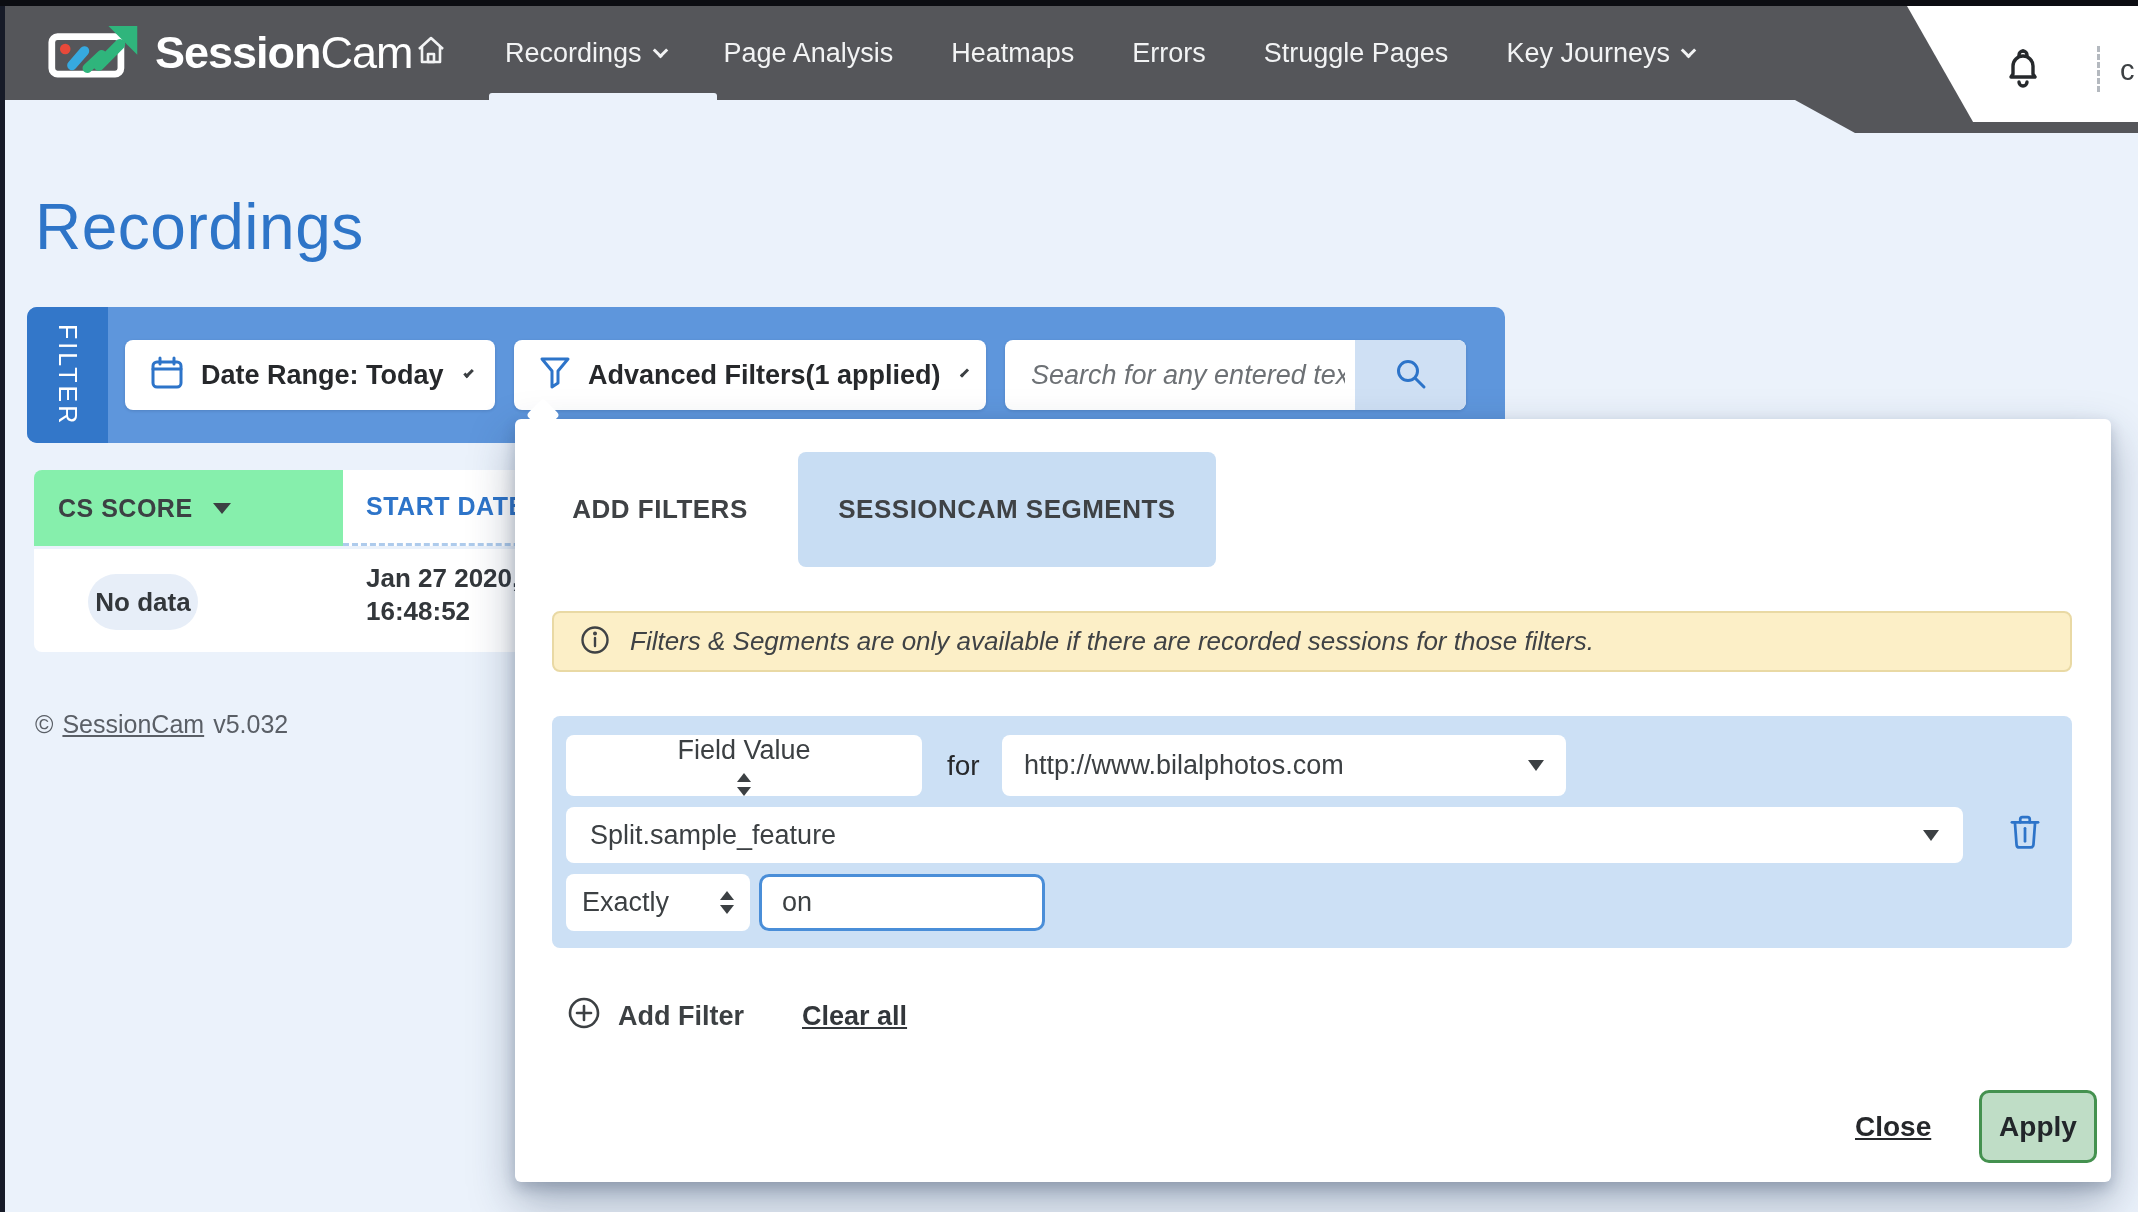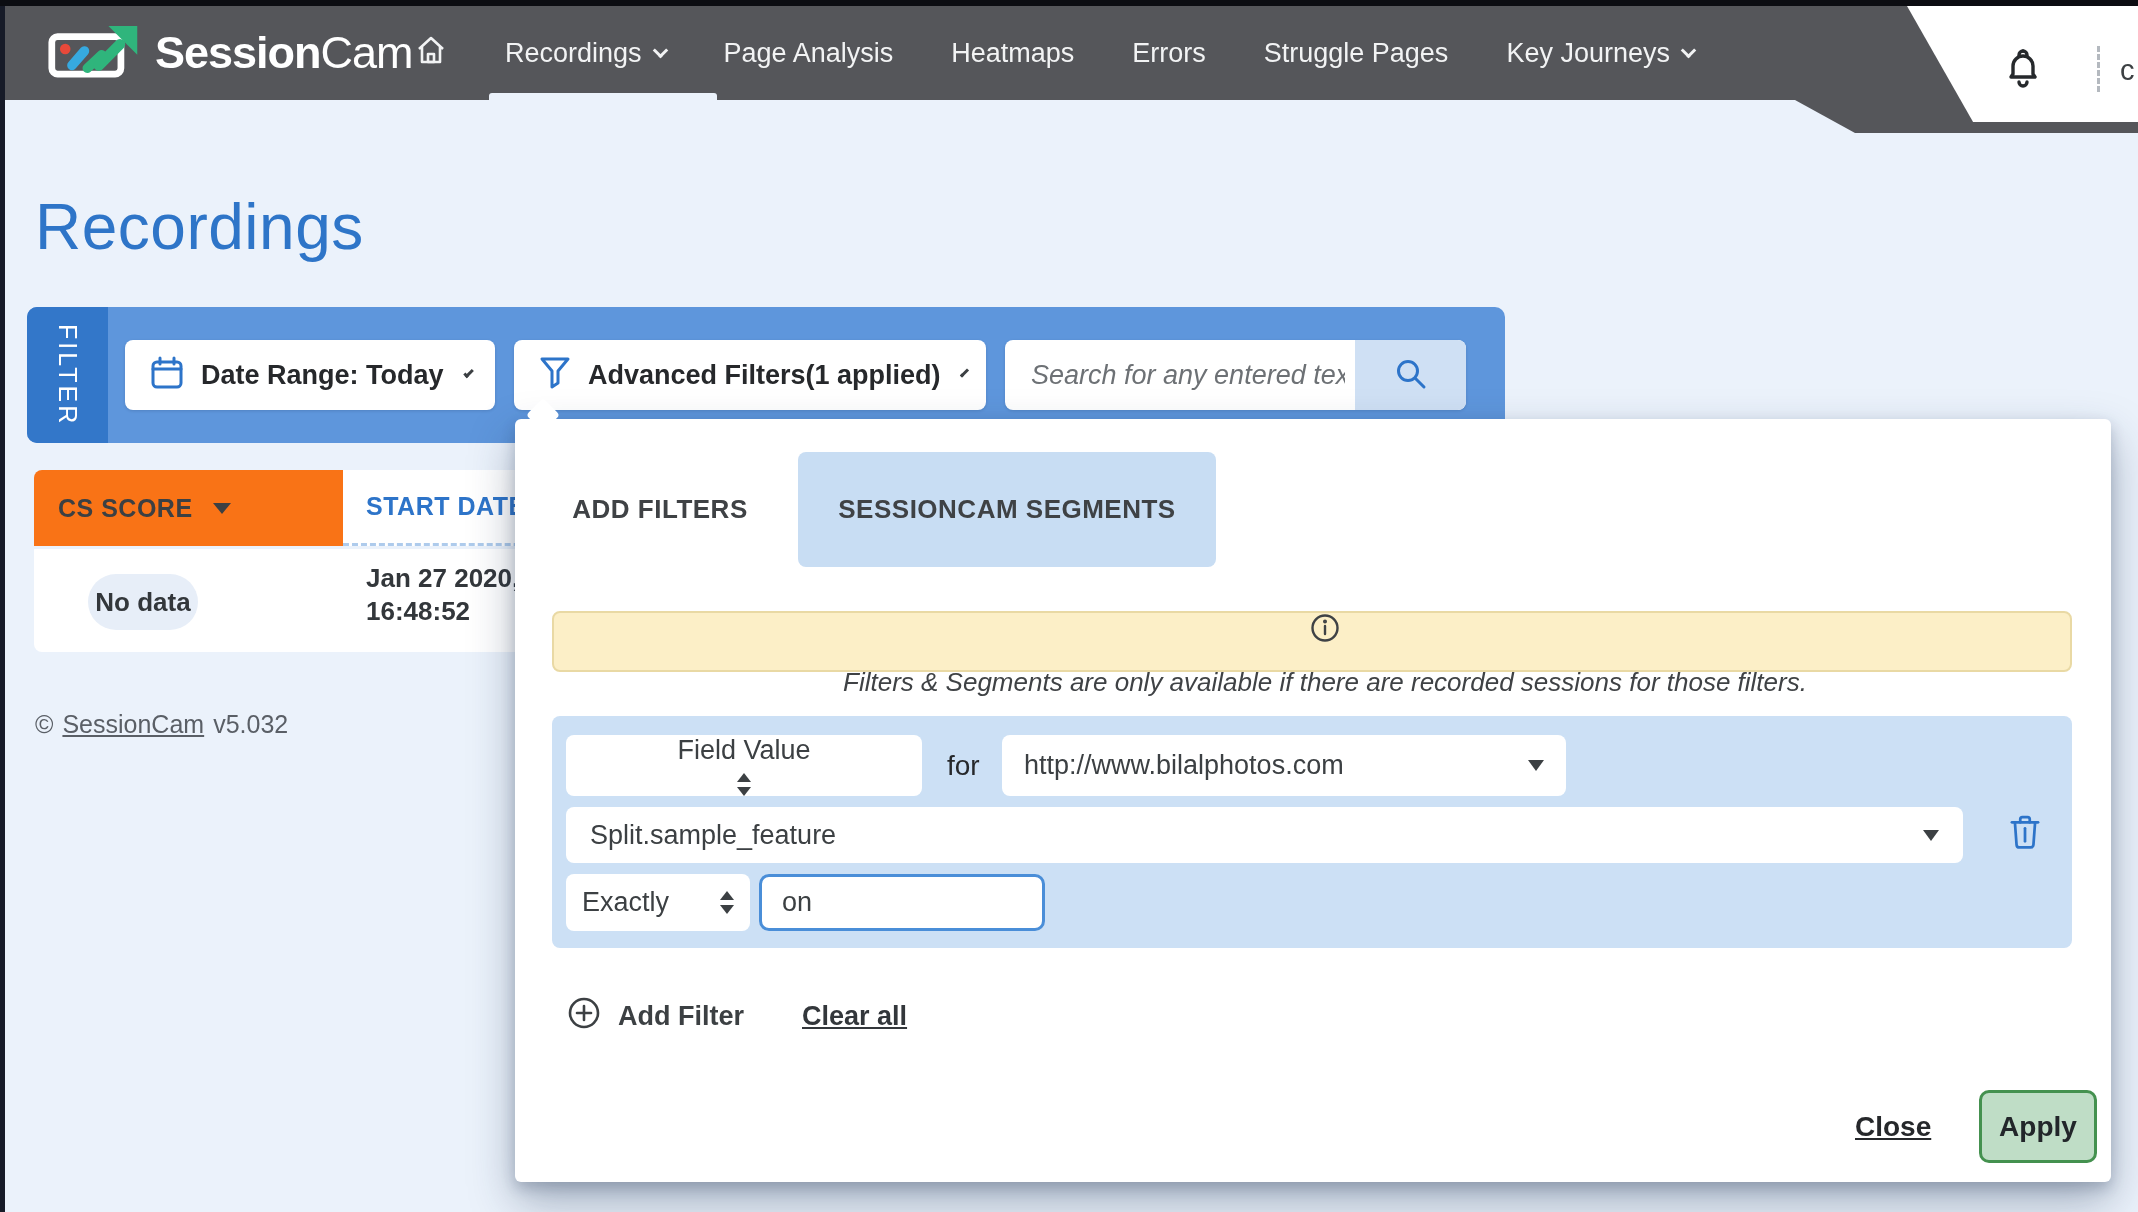--- a/index.html
+++ b/index.html
@@ -50,21 +50,21 @@
   .bar-btn-label { font-size:27px; font-weight:600; color:#26282b; white-space:nowrap; }
   .btn-chevron { width:10px; height:10px; border-right:3px solid #3c4043; border-bottom:3px solid #3c4043; transform:rotate(45deg); margin-top:-5px; margin-left:6px; }
   #date-btn { left:98px; width:370px; }
   #adv-btn  { left:487px; width:472px; }
   #search-box { left:978px; top:33px; width:461px; height:70px; background:#ffffff; border-radius:8px; overflow:hidden; display:flex; box-shadow:0 1px 3px rgba(20,40,70,.18); }
   #search-input { flex:1; border:none; outline:none; padding:0 10px 0 26px; font-size:27px; font-style:italic; color:#3c4043; font-family:"Liberation Sans", sans-serif; background:transparent; min-width:0; }
   #search-input::placeholder { color:#6d7175; opacity:1; }
   #search-btn { width:111px; height:70px; background:#cfe0f4; border:none; border-radius:0 8px 8px 0; display:flex; align-items:center; justify-content:center; cursor:pointer; }
 
   
-  #th-cs { left:34px; top:470px; width:309px; height:76px; background:#f97316; border-radius:8px 0 0 0; display:flex; align-items:center; gap:20px; padding-left:24px; z-index:1; cursor:pointer; }
+  #th-cs { left:34px; top:470px; width:309px; height:76px; background:#86efac; border-radius:8px 0 0 0; display:flex; align-items:center; gap:20px; padding-left:24px; z-index:1; cursor:pointer; }
   #th-cs .th-label { font-size:25px; font-weight:700; color:#3c4043; letter-spacing:0.5px; }
   .tri-down { width:0; height:0; border-left:9px solid transparent; border-right:9px solid transparent; border-top:11px solid #3c4043; }
   #th-sd { left:343px; top:470px; width:500px; height:76px; background:#ffffff; border-bottom:3px dashed #aecbec; display:flex; align-items:center; padding-left:23px; z-index:1; cursor:pointer; }
   #th-sd .th-label { font-size:25px; font-weight:700; color:#2d74c9; letter-spacing:0.5px; }
   #data-row { left:34px; top:549px; width:809px; height:103px; background:#ffffff; border-radius:0 0 0 8px; z-index:1; }
   #no-data-pill { left:54px; top:25px; width:110px; height:56px; background:#e7eef8; border-radius:28px; display:flex; align-items:center; justify-content:center; font-size:26px; font-weight:700; color:#33373b; }
   #row-date { left:332px; top:13px; font-size:26px; font-weight:700; color:#33373b; line-height:33px; white-space:nowrap; }
 
   
   #footer { left:35px; top:710px; font-size:25px; color:#5a5f66; display:flex; gap:9px; align-items:baseline; }
@@ -72,21 +72,21 @@
 
   
   #panel-notch { left:531px; top:403px; width:24px; height:24px; background:#ffffff; transform:rotate(45deg); border-radius:4px; z-index:6; }
   #panel { left:515px; top:419px; width:1596px; height:763px; background:#ffffff; border-radius:6px; z-index:5;
     box-shadow:0 20px 45px rgba(30,50,80,.35), 0 6px 14px rgba(30,50,80,.22); }
   #tab-addfilters { left:30px; top:33px; width:230px; height:115px; display:flex; align-items:center; justify-content:center; cursor:pointer; }
   #tab-addfilters span { font-size:26px; font-weight:700; color:#3f4245; letter-spacing:0.5px; }
   #tab-segments { left:283px; top:33px; width:418px; height:115px; background:#c8ddf3; border-radius:8px; display:flex; align-items:center; justify-content:center; cursor:pointer; }
   #tab-segments span { font-size:26px; font-weight:700; color:#3f4245; letter-spacing:0.5px; }
 
-  #warning { left:37px; top:192px; width:1520px; height:61px; background:#fcefc7; border:2px solid #e9d9a4; border-radius:8px; display:flex; align-items:center; gap:20px; padding-left:26px;flex-direction:column; }
+  #warning { left:37px; top:192px; width:1520px; height:61px; background:#fcefc7; border:2px solid #e9d9a4; border-radius:8px; display:flex; align-items:center; gap:20px; padding-left:26px; }
   #warning .warn-text { font-size:26px; font-style:italic; color:#3f4245; }
 
   #filter-group { left:37px; top:297px; width:1520px; height:232px; background:#cce0f5; border-radius:8px; }
   .sel { background:#ffffff; border-radius:8px; display:flex; align-items:center; justify-content:space-between; cursor:pointer; }
   .sel-label { font-size:27px; color:#3c4043; white-space:nowrap; overflow:hidden; }
   .stepper { display:flex; flex-direction:column; gap:5px; align-items:center; }
   .stepper .up   { width:0; height:0; border-left:7px solid transparent; border-right:7px solid transparent; border-bottom:9px solid #3c4043; }
   .stepper .down { width:0; height:0; border-left:7px solid transparent; border-right:7px solid transparent; border-top:9px solid #3c4043; }
   .sel-arrow { width:0; height:0; border-left:8px solid transparent; border-right:8px solid transparent; border-top:11px solid #3c4043; }
   #sel-field { left:14px; top:19px; width:356px; height:61px; padding:0 20px;flex-direction:column; }

